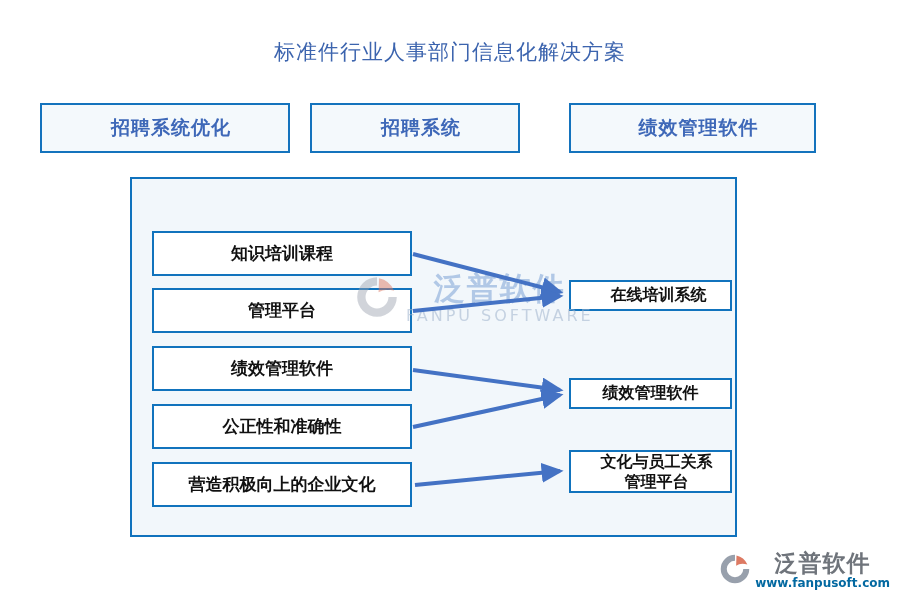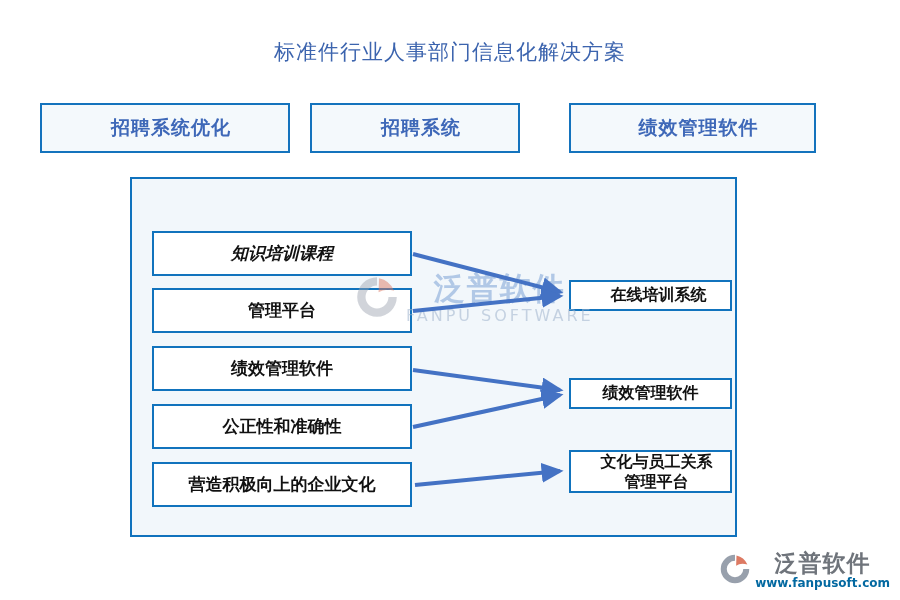--- a/index.html
+++ b/index.html
@@ -55,21 +55,21 @@
     display: flex;
     flex-direction: column;
     align-items: center;
     justify-content: center;
     text-align: center;
     font-weight: bold;
     color: #111111;
     z-index: 2;
   }
   .lbox { left: 20px; width: 260px; height: 45px; font-size: 17px; }
-  .l-0 { top: 52px; font-style: italic; }
+  .l-0 { top: 52px; }
   .l-1 { top: 109px; }
   .l-2 { top: 167px; }
   .l-3 { top: 225px; }
   .l-4 { top: 283px; }
   .rbox { left: 437px; width: 163px; font-size: 16px; }
   .r-0 { top: 101px; height: 31px; padding-left: 16px; }
   .r-1 { top: 199px; height: 31px; }
   .r-2 { top: 271px; height: 43px; line-height: 1.25; padding-left: 12px; }
 
   .arrows {

